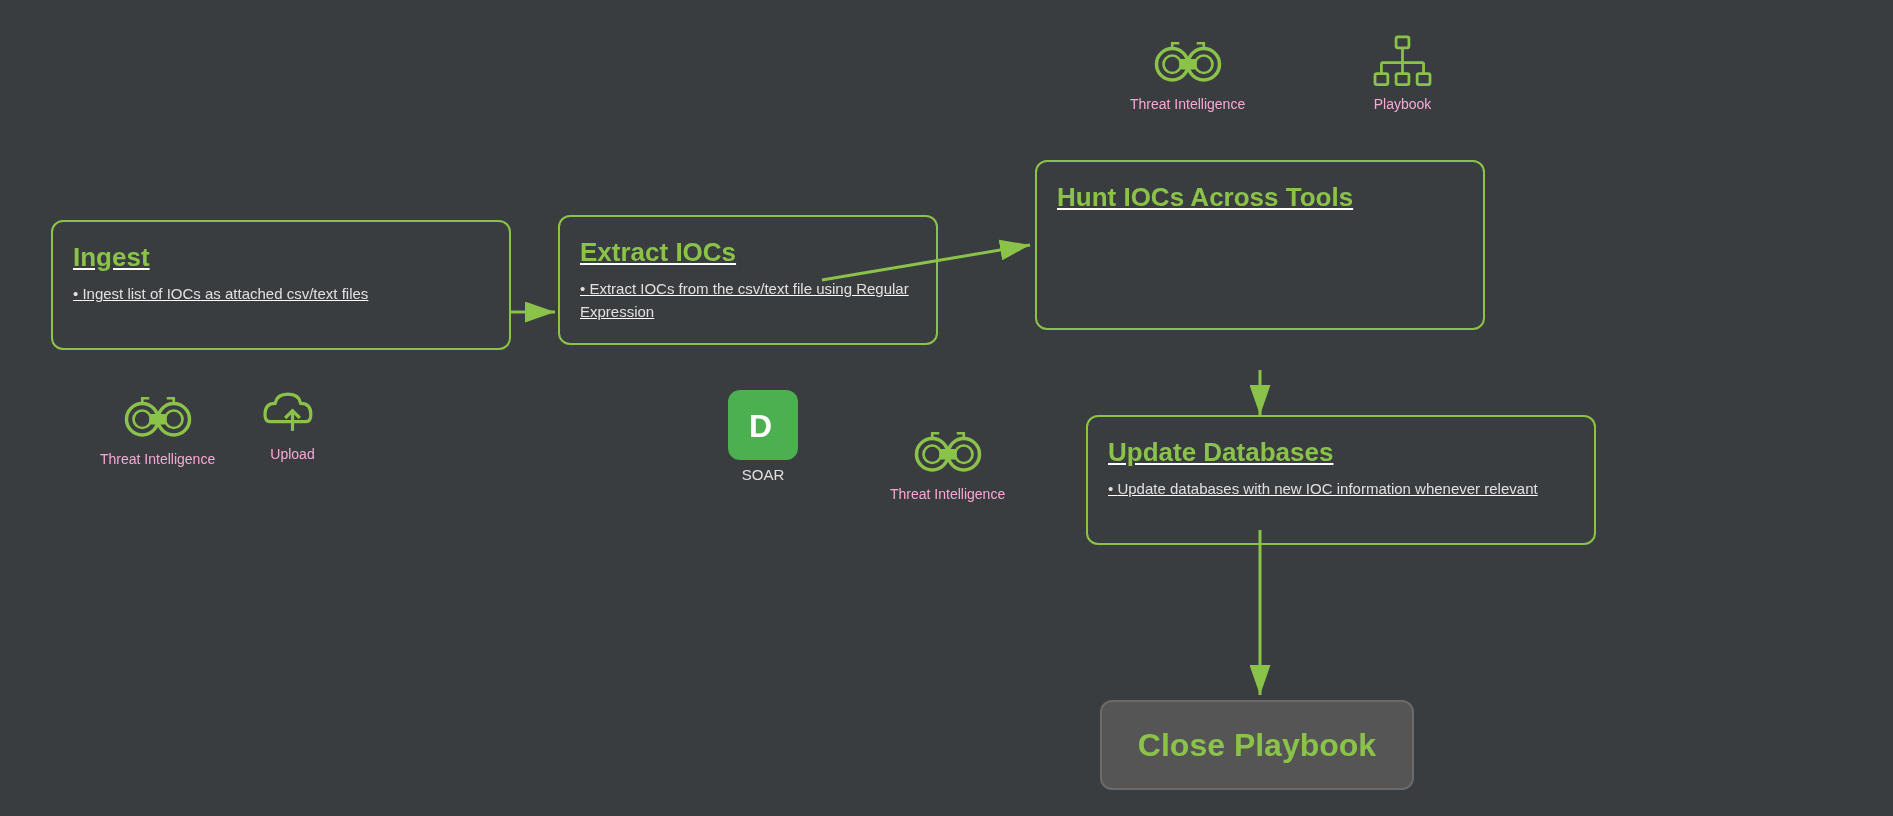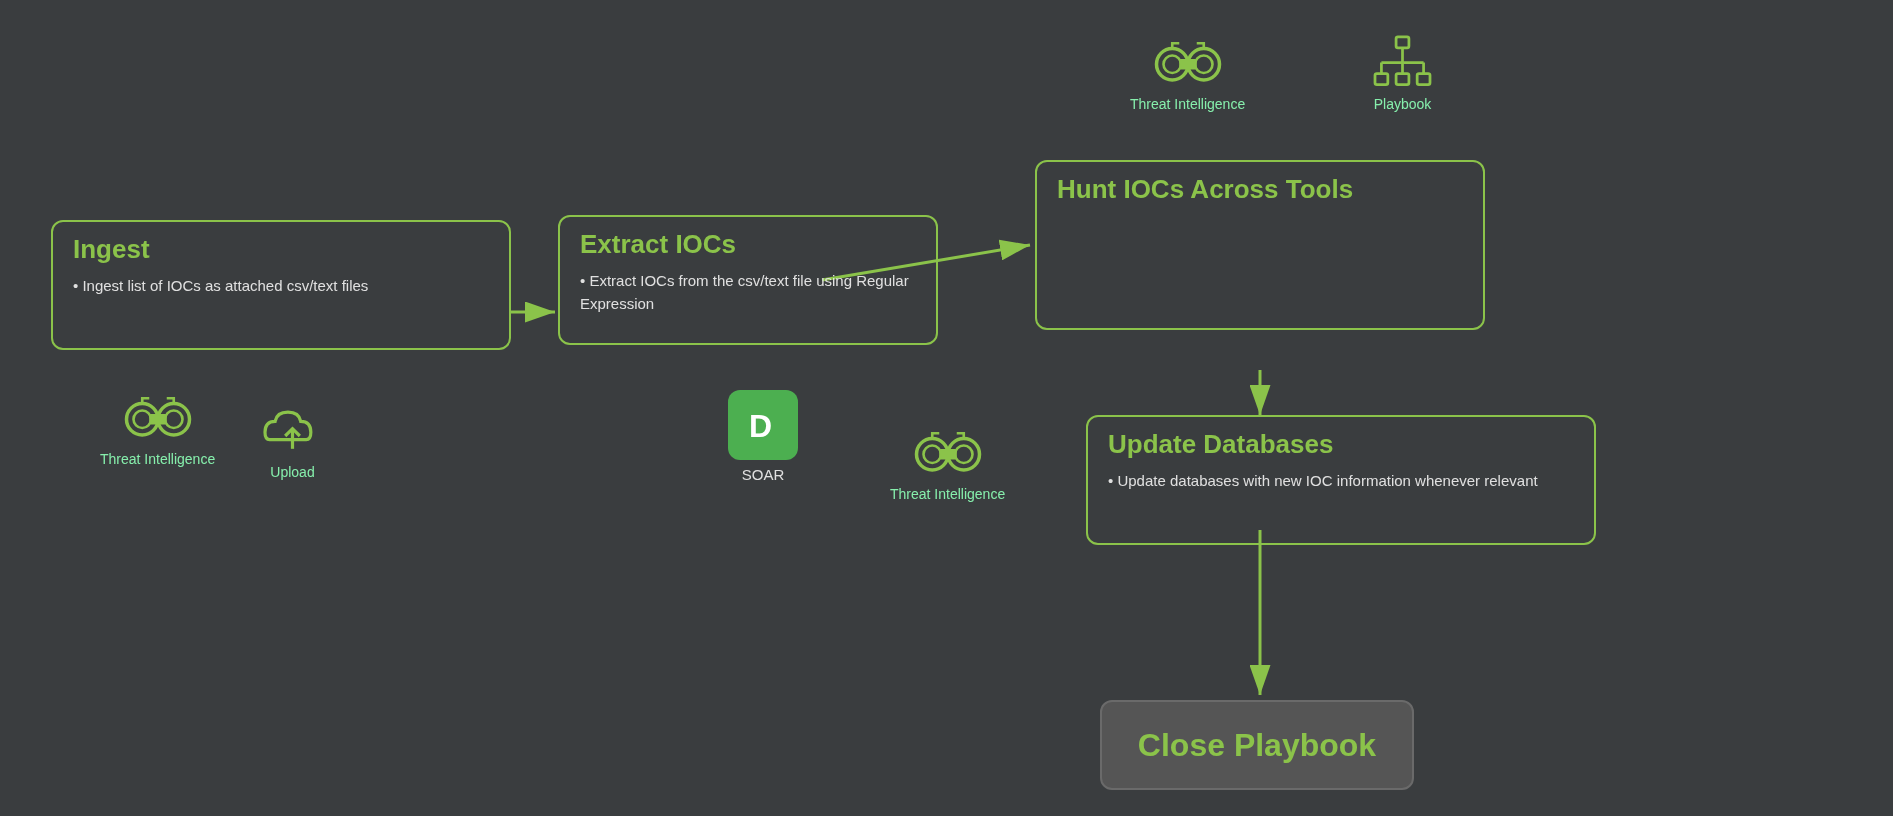--- a/index.html
+++ b/index.html
@@ -17,23 +17,24 @@
       width: 1893px;
       height: 816px;
       position: relative;
     }
 
     
     .flow-box {
       position: absolute;
       border: 2px solid #8bc34a;
       border-radius: 12px;
-      padding: 12px 20px;
+      padding: 20px 20px;
       color: #fff;
       background: transparent;
+      text-decoration: underline;
     }
 
     .flow-box .box-title {
       color: #8bc34a;
       font-size: 26px;
       font-weight: bold;
       margin-bottom: 10px;
     }
 
     .flow-box .box-content {
@@ -51,21 +52,21 @@
       content: "• ";
       color: #e0e0e0;
     }
 
     
     .icon-label {
       position: absolute;
       display: flex;
       flex-direction: column;
       align-items: center;
-      color: #86efac;
+      color: #f9a8d4;
       font-size: 14px;
       text-align: center;
     }
 
     .icon-label svg {
       margin-bottom: 6px;
     }
 
     
     .close-box {
@@ -149,21 +150,21 @@
       <circle cx="58" cy="32" r="18" stroke="#8bc34a" stroke-width="4" fill="none"></circle>
       <circle cx="22" cy="32" r="10" stroke="#8bc34a" stroke-width="3" fill="none"></circle>
       <circle cx="58" cy="32" r="10" stroke="#8bc34a" stroke-width="3" fill="none"></circle>
       <rect x="30" y="26" width="20" height="12" fill="#8bc34a" rx="2"></rect>
       <path d="M22 14 L22 8 L30 8" stroke="#8bc34a" stroke-width="3" fill="none"></path>
       <path d="M58 14 L58 8 L50 8" stroke="#8bc34a" stroke-width="3" fill="none"></path>
     </svg>
     <span>Threat Intelligence</span>
   </div>
 
-  <div class="icon-label" style="left: 260px; top: 403px;">
+  <div class="icon-label" style="left: 260px; top: 385px;">
     <svg width="65" height="55" viewBox="0 0 70 60" fill="none">
 
       <path d="M10 40 Q5 40 5 32 Q5 20 16 20 Q18 10 30 10 Q42 10 44 20 Q55 20 55 32 Q55 40 50 40 Z" stroke="#8bc34a" stroke-width="3.5" fill="none"></path>
       <line x1="35" y1="50" x2="35" y2="28" stroke="#8bc34a" stroke-width="3.5"></line>
       <polyline points="27,36 35,28 43,36" stroke="#8bc34a" stroke-width="3.5" fill="none"></polyline>
     </svg>
     <span>Upload</span>
   </div>
 
   <div class="flow-box" style="left: 558px; top: 215px; width: 380px; min-height: 130px;">

